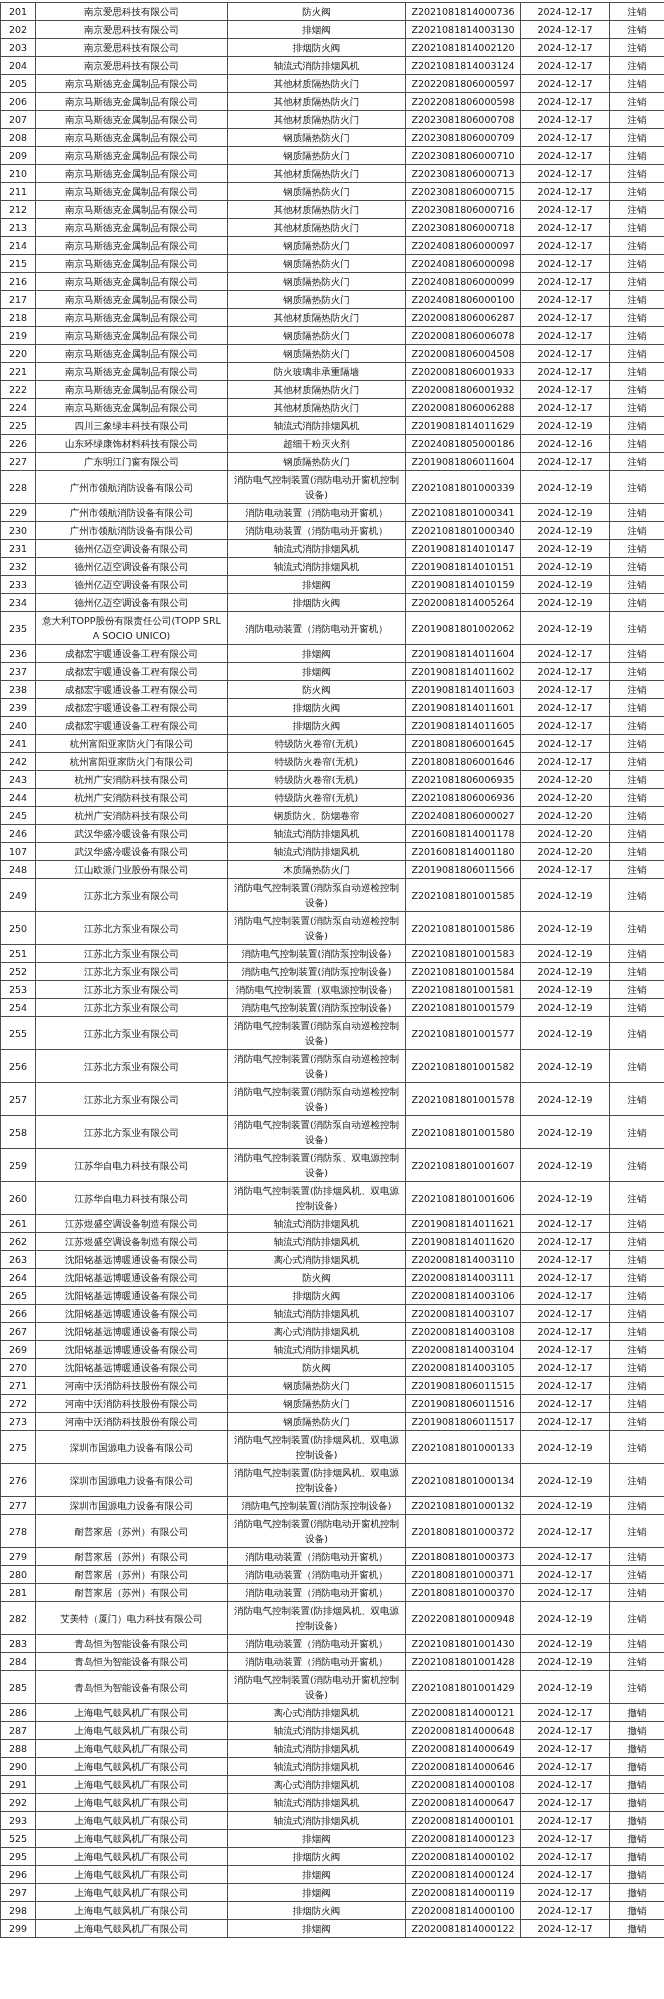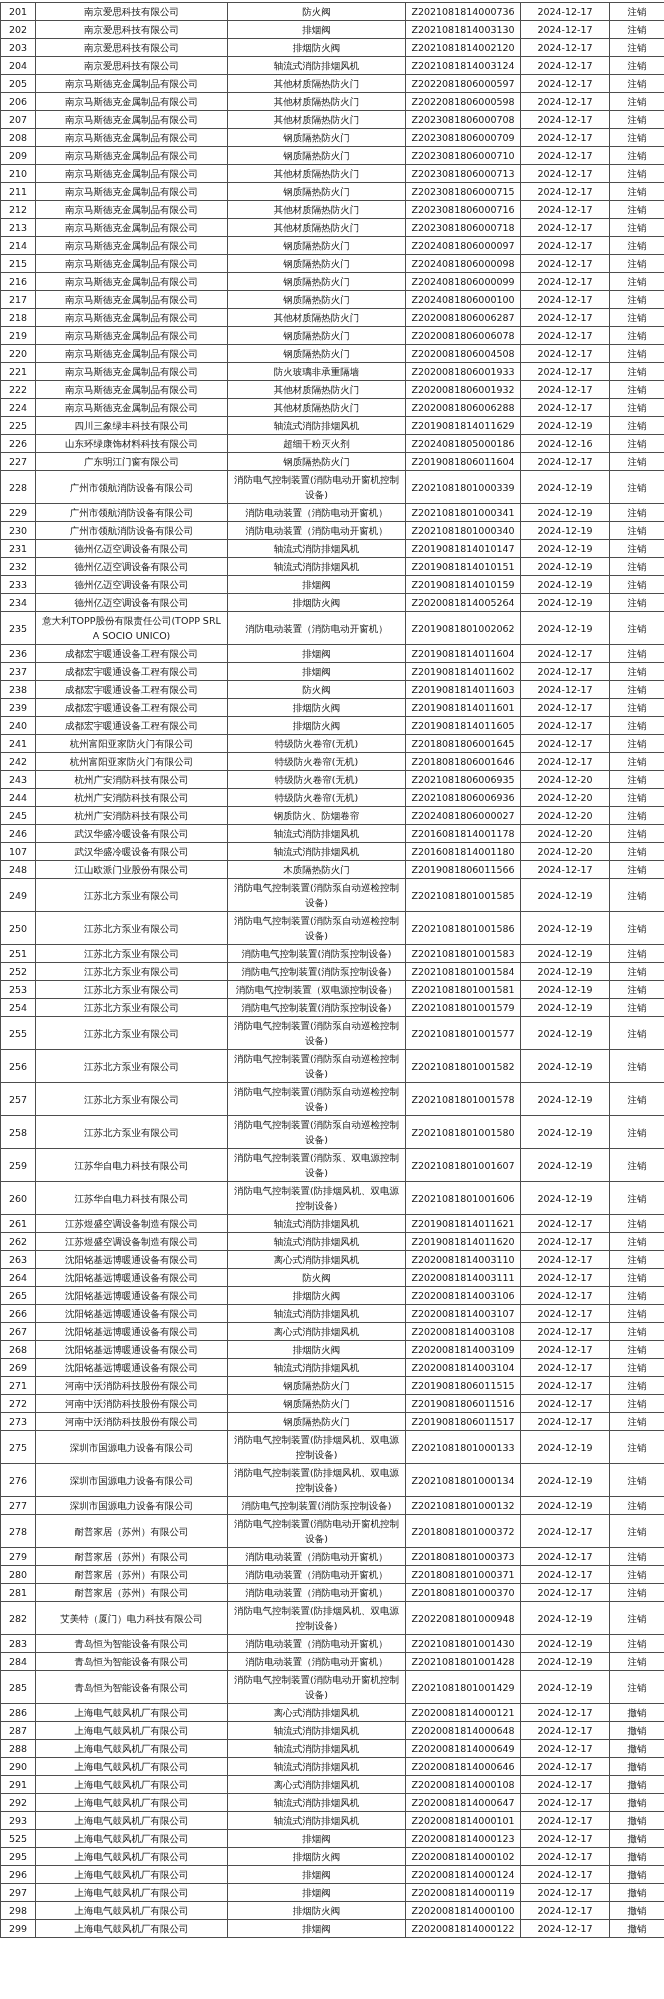--- a/index.html
+++ b/index.html
@@ -571,32 +571,32 @@
   </tr>
         <tr>
     <td class="c-no">267</td>
     <td class="c-company">沈阳铭基远博暖通设备有限公司</td>
     <td class="c-product">离心式消防排烟风机</td>
     <td class="c-cert">Z2020081814003108</td>
     <td class="c-date">2024-12-17</td>
     <td class="c-status">注销</td>
   </tr>
         <tr>
-    <td class="c-no">268</td>
-    <td class="c-company">沈阳铭基远博暖通设备有限公司</td>
-    <td class="c-product">排烟防火阀</td>
-    <td class="c-cert">Z2020081814003109</td>
-    <td class="c-date">2024-12-17</td>
-    <td class="c-status">注销</td>
-  </tr>
-        <tr>
     <td class="c-no">269</td>
     <td class="c-company">沈阳铭基远博暖通设备有限公司</td>
     <td class="c-product">轴流式消防排烟风机</td>
     <td class="c-cert">Z2020081814003104</td>
+    <td class="c-date">2024-12-17</td>
+    <td class="c-status">注销</td>
+  </tr>
+        <tr>
+    <td class="c-no">270</td>
+    <td class="c-company">沈阳铭基远博暖通设备有限公司</td>
+    <td class="c-product">防火阀</td>
+    <td class="c-cert">Z2020081814003105</td>
     <td class="c-date">2024-12-17</td>
     <td class="c-status">注销</td>
   </tr>
         <tr>
     <td class="c-no">271</td>
     <td class="c-company">河南中沃消防科技股份有限公司</td>
     <td class="c-product">钢质隔热防火门</td>
     <td class="c-cert">Z2019081806011515</td>
     <td class="c-date">2024-12-17</td>
     <td class="c-status">注销</td>

